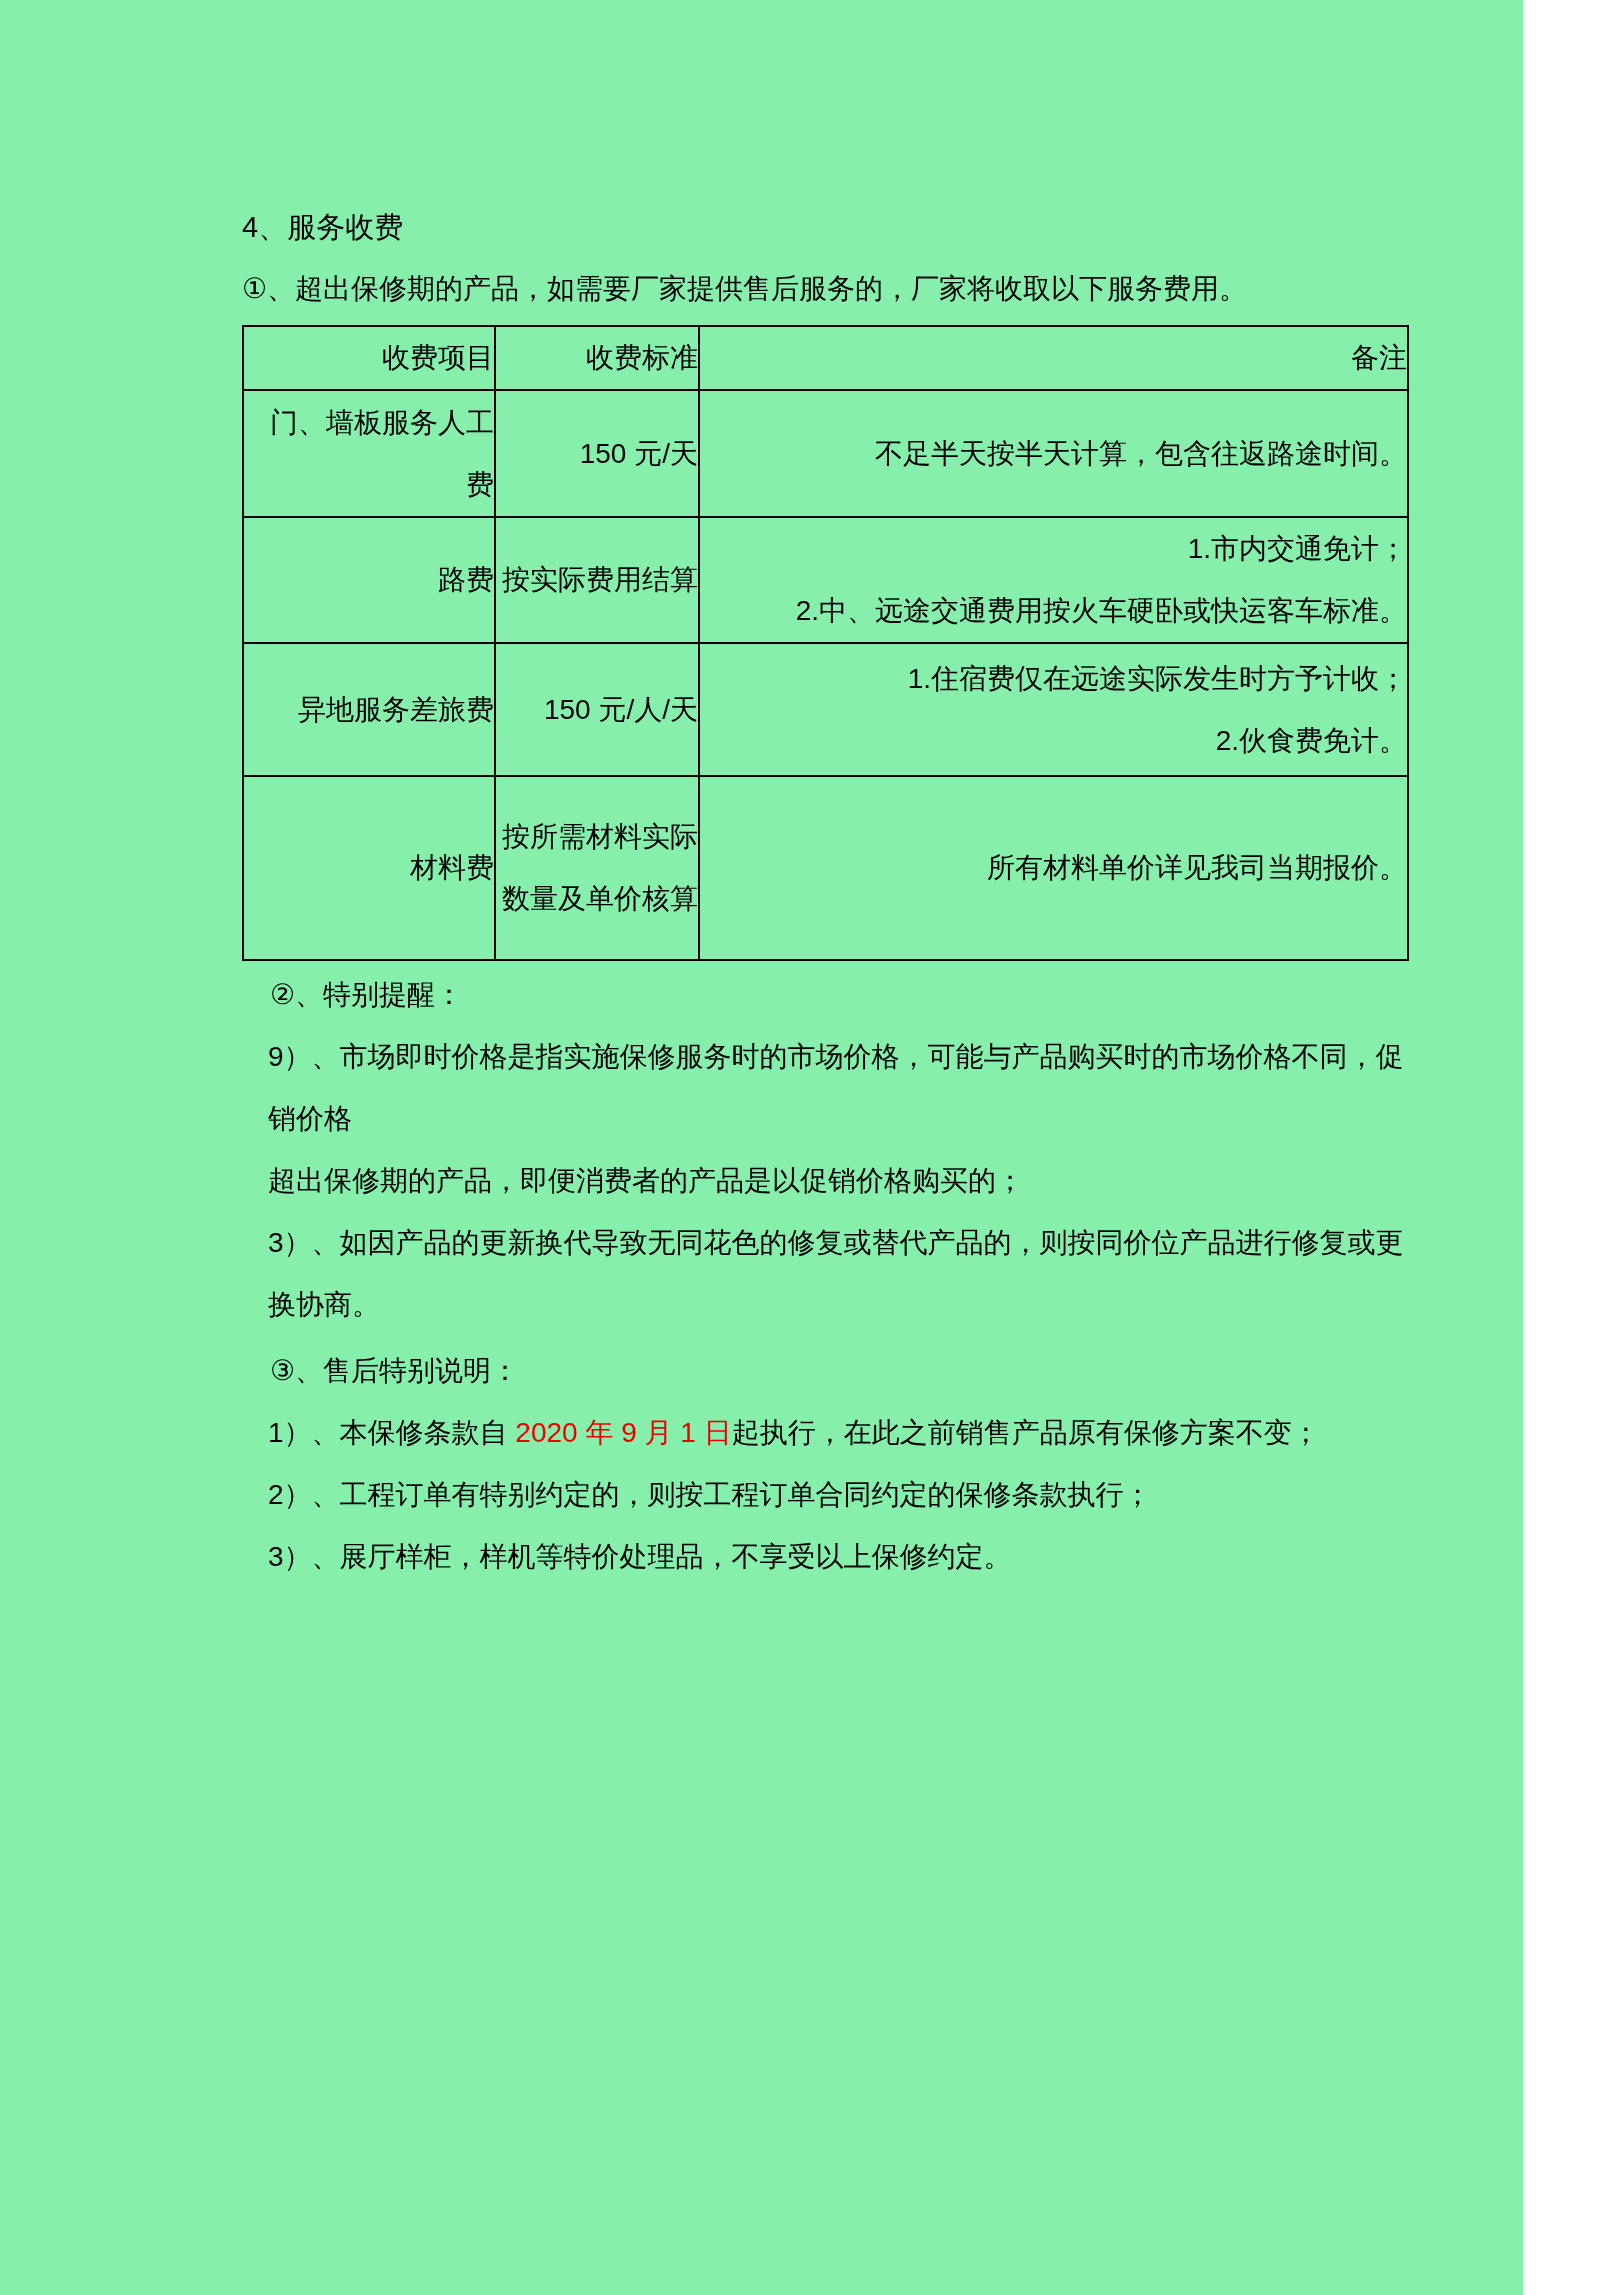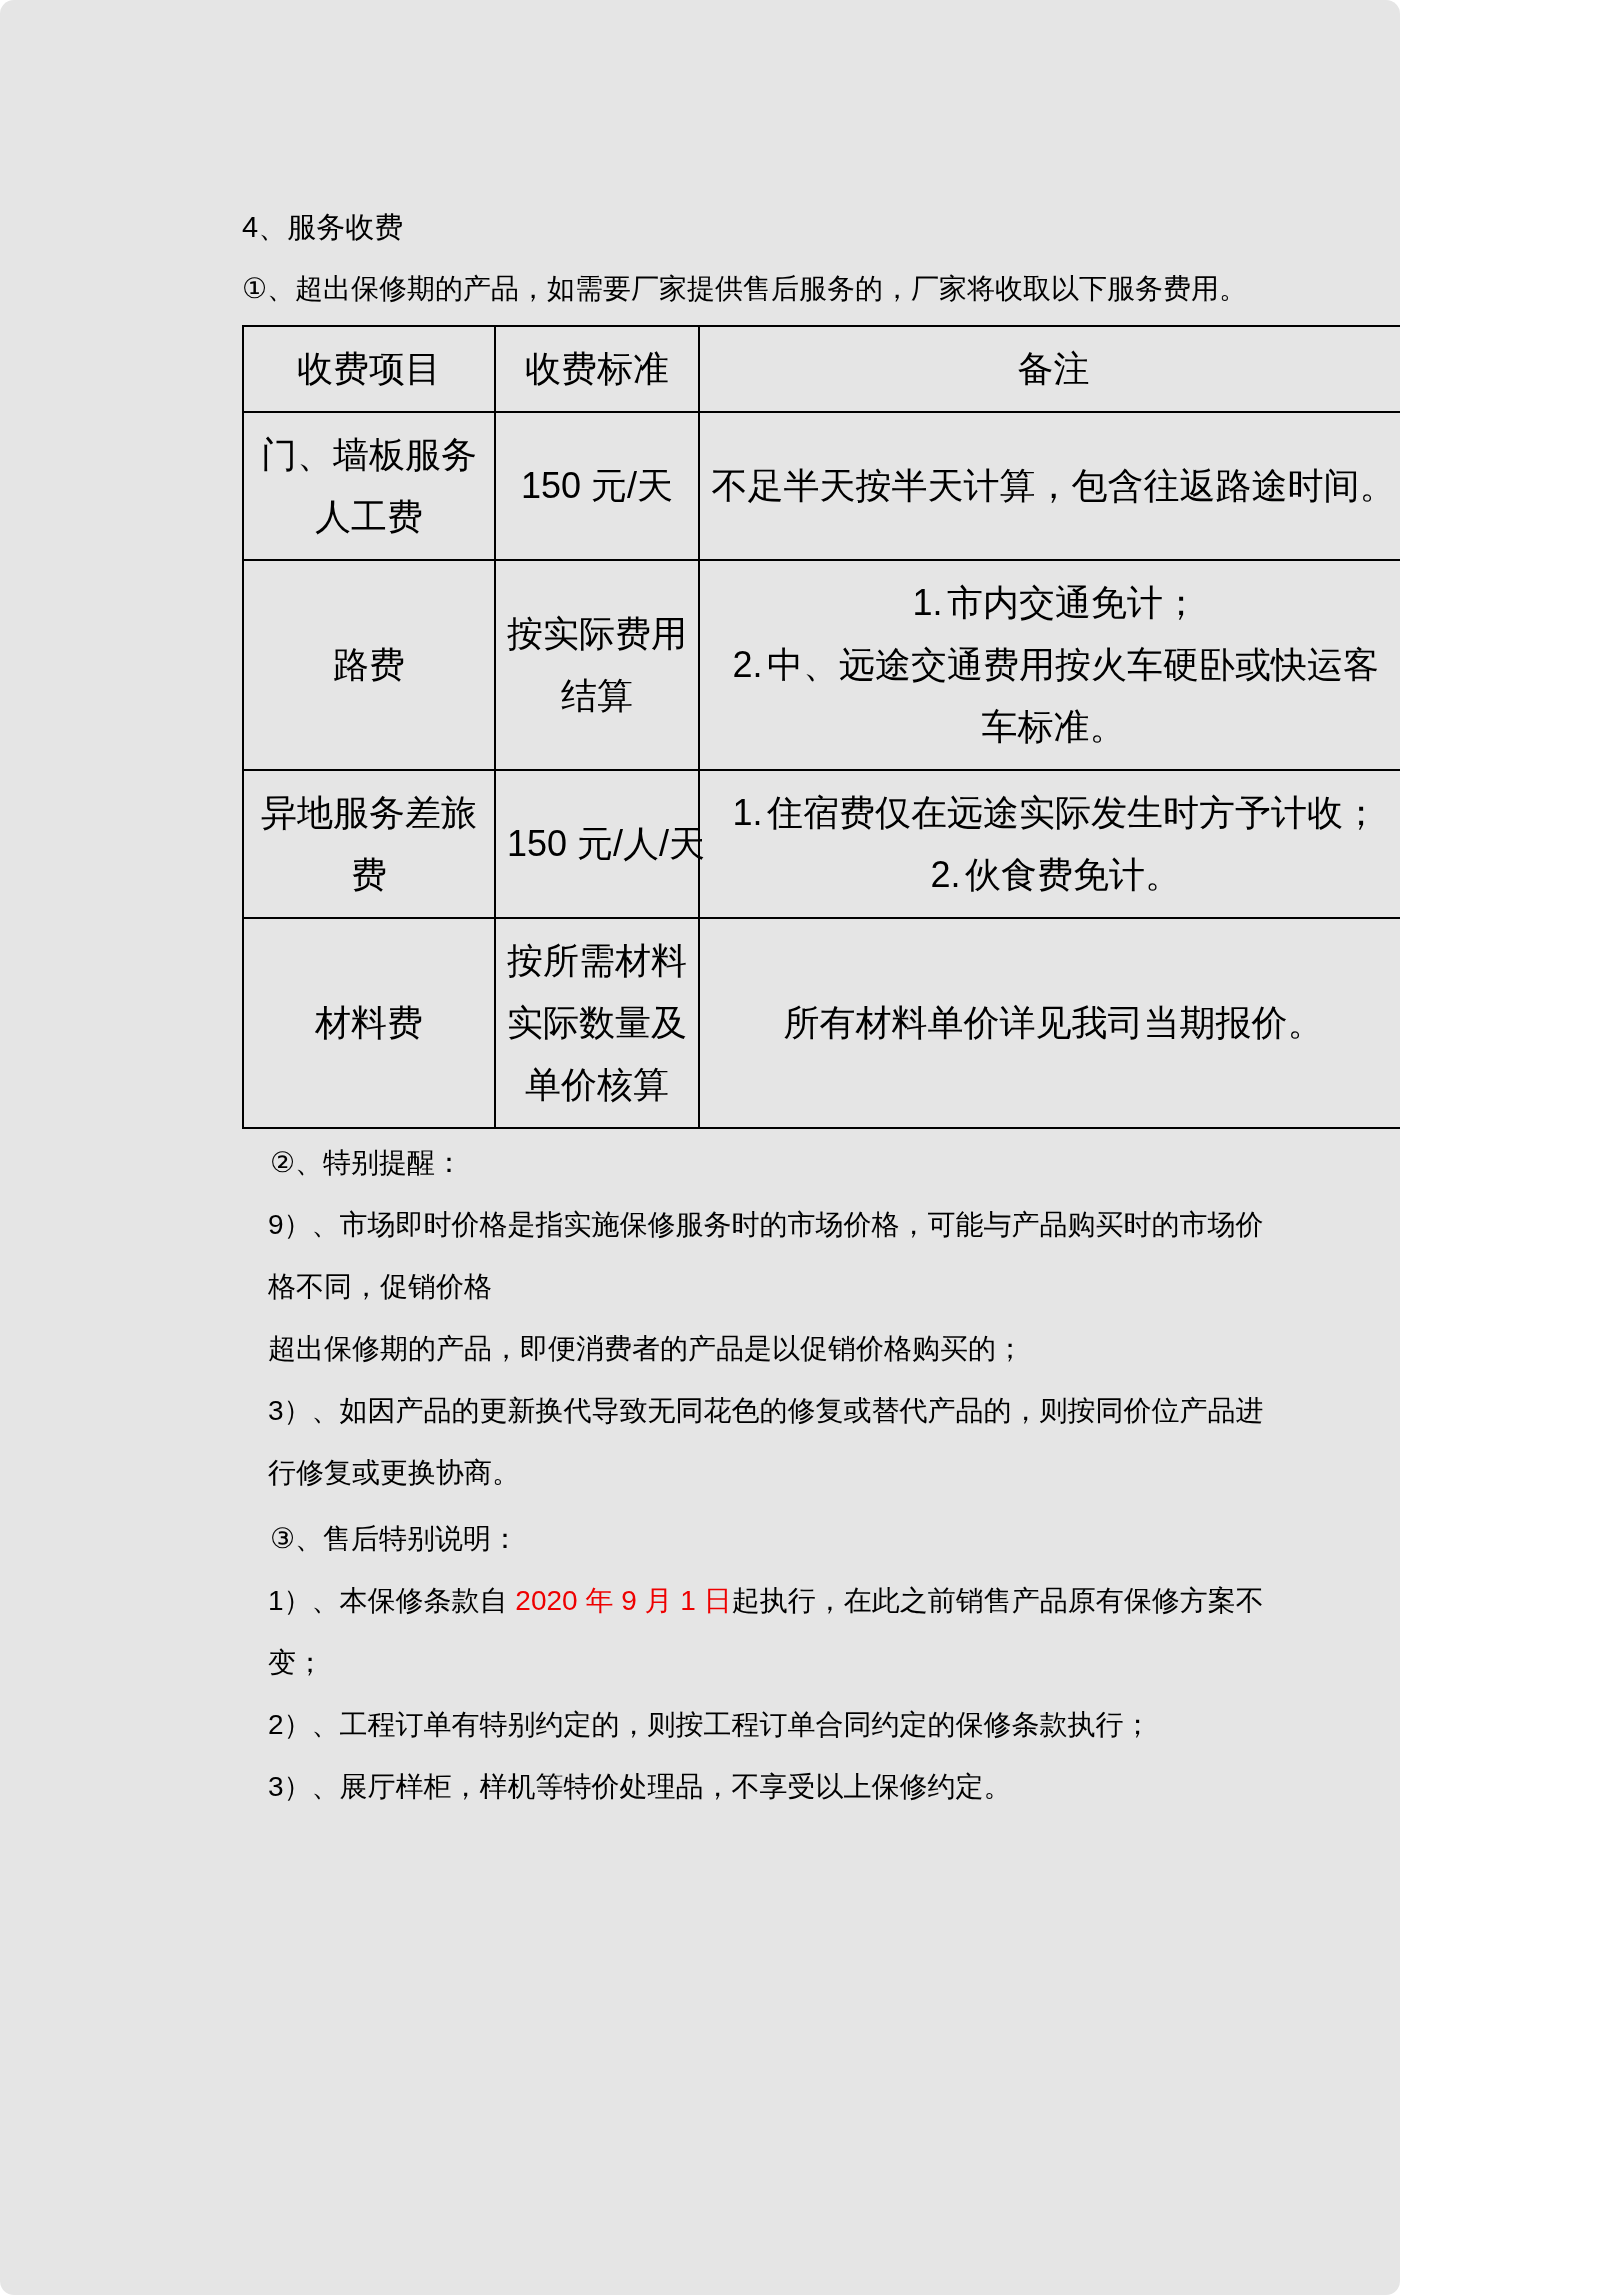--- a/index.html
+++ b/index.html
@@ -2,31 +2,30 @@
 <html style="font-size:10.5px"><head>
 <meta charset="utf-8">
 <style>
   html, body {
     margin: 0;
     padding: 0;
     background: #ffffff;
   }
   .page {
     position: relative;
-    width: 1400px;
+    width: 1523px;
     height: 2295px;
-    background: #e5e5e5;
+    background: #86efac;
     color: #000000;
     font-family: "Liberation Sans", "DejaVu Sans", sans-serif;
     font-size: 28px;
     line-height: 62px;
     overflow: hidden;
     box-sizing: border-box;
     padding: 196px 118px 0 242px;
-    border-radius: 14px;
   }
   .doc-title {
     line-height: 62px;
     font-size: 29px;
   }
   .intro-para {
     line-height: 62px;
   }
   table.fee-table {
     border-collapse: collapse;
@@ -35,24 +34,24 @@
     margin-top: 5.2px;
   }
   table.fee-table col.c1 { width: 252px; }
   table.fee-table col.c2 { width: 204px; }
   table.fee-table col.c3 { width: 709px; }
   table.fee-table td, table.fee-table th {
     border: 2px solid #000000;
     border-top-width: 2.6px;
     border-bottom-width: 2.6px;
     font-weight: normal;
-    text-align: center;
+    text-align: right;
     vertical-align: middle;
-    padding: 11px;
-    font-size: 36px;
+    padding: 0;
+    font-size: 28px;
     line-height: 62px;
     word-break: break-all;
   }
   table.fee-table tr.h-header { height: 61px; }
   table.fee-table tr.h-r0 { height: 127px; margin-top: 44px; }
   table.fee-table tr.h-r1 { height: 124px; }
   table.fee-table tr.h-r2 { height: 133px; }
   table.fee-table tr.h-r3 { height: 184px; }
   td.cell-item, th.cell-item { padding-left: 18.3px; padding-right: 6.5px; }
   td.cell-standard, th.cell-standard { padding-left: 19.6px; padding-right: 5.2px; }

